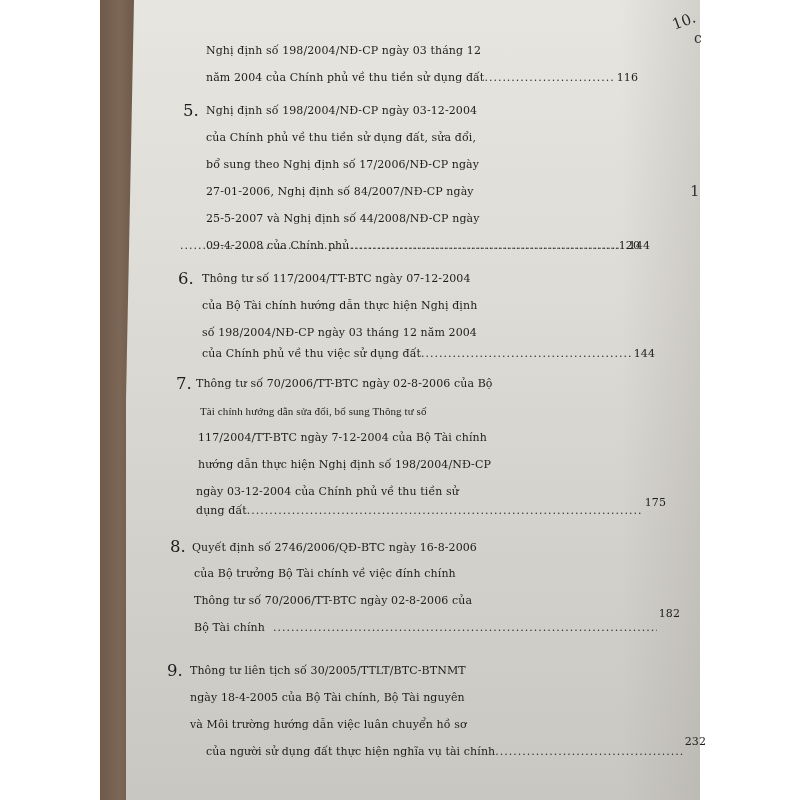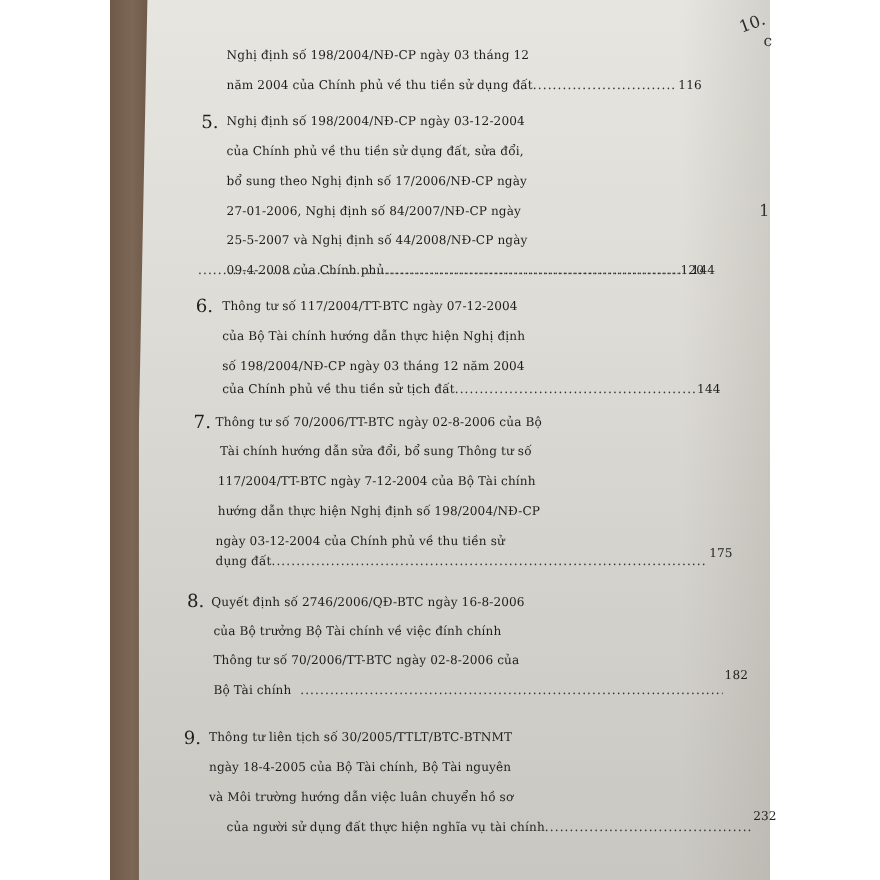--- a/index.html
+++ b/index.html
@@ -79,30 +79,30 @@
   <span class="dots" style="font-weight:normal">......................................................................................................</span>
   <span class="pg" style="font-weight:normal">144</span>
 </div>
 
 <div>
   <span class="num" style="left:178px; top:268px;">6.</span>
   <div class="line" style="left:202px; top:268px;">Thông tư số 117/2004/TT-BTC ngày 07-12-2004</div>
   <div class="line" style="left:202px; top:295px;">của Bộ Tài chính hướng dẫn thực hiện Nghị định</div>
   <div class="line" style="left:202px; top:322px;">số 198/2004/NĐ-CP ngày 03 tháng 12 năm 2004</div>
   <div class="line dots-line" style="left:202px; top:343px; width:453px;">
-    <span>của Chính phủ về thu tiền sử tịch đất</span>
+    <span>của Chính phủ về thu việc sử dụng đất</span>
     <span class="dots">......................................................................................................</span>
     <span class="pg">144</span>
   </div>
 </div>
 
 <div>
   <span class="num" style="left:176px; top:373px;">7.</span>
   <div class="line" style="left:196px; top:373px;">Thông tư số 70/2006/TT-BTC ngày 02-8-2006 của Bộ</div>
-  <div class="line" style="left:200px; top:400px;">Tài chính hướng dẫn sửa đổi, bổ sung Thông tư  số</div>
+  <div class="line" style="left:200px; top:400px;font-family:Liberation Serif, serif;">Tài chính hướng dẫn sửa đổi, bổ sung Thông tư  số</div>
   <div class="line" style="left:198px; top:427px;">117/2004/TT-BTC ngày 7-12-2004 của Bộ Tài chính</div>
   <div class="line" style="left:198px; top:454px;">hướng dẫn thực hiện Nghị định số 198/2004/NĐ-CP</div>
   <div class="line" style="left:196px; top:481px;">ngày 03-12-2004 của Chính phủ về thu tiền sử</div>
   <div class="line dots-line" style="left:196px; top:500px; width:470px;">
     <span>dụng đất</span>
     <span class="dots">......................................................................................................</span>
     <span class="pg" style="position:relative; top:-8px;">175</span>
   </div>
 </div>
 

